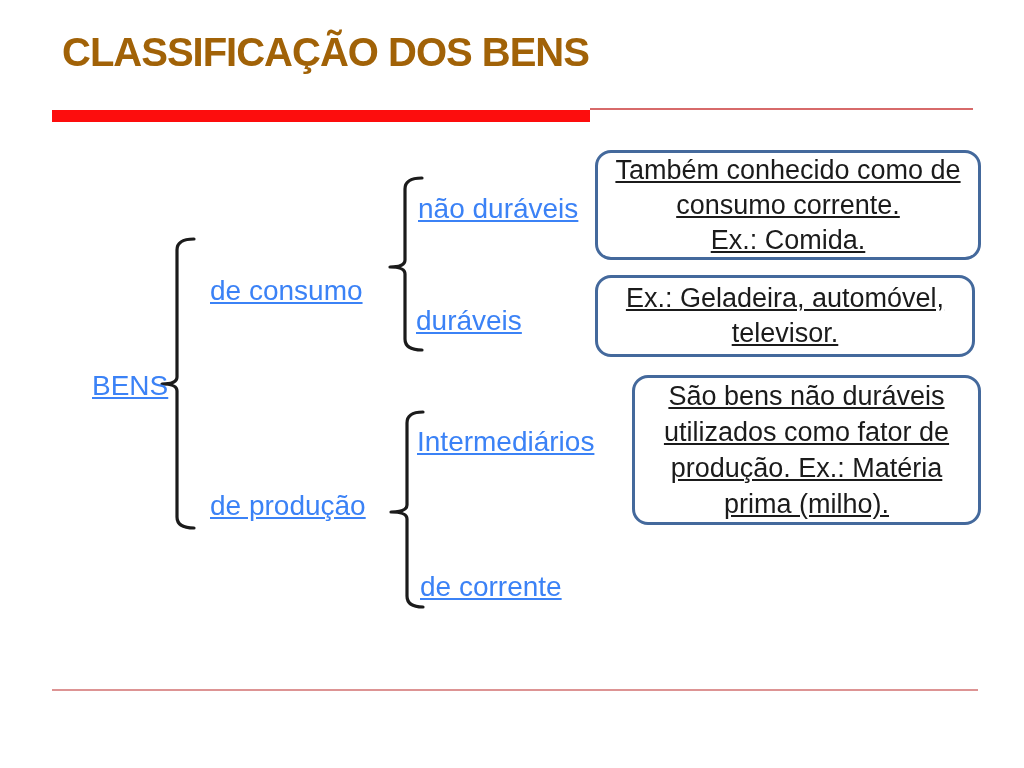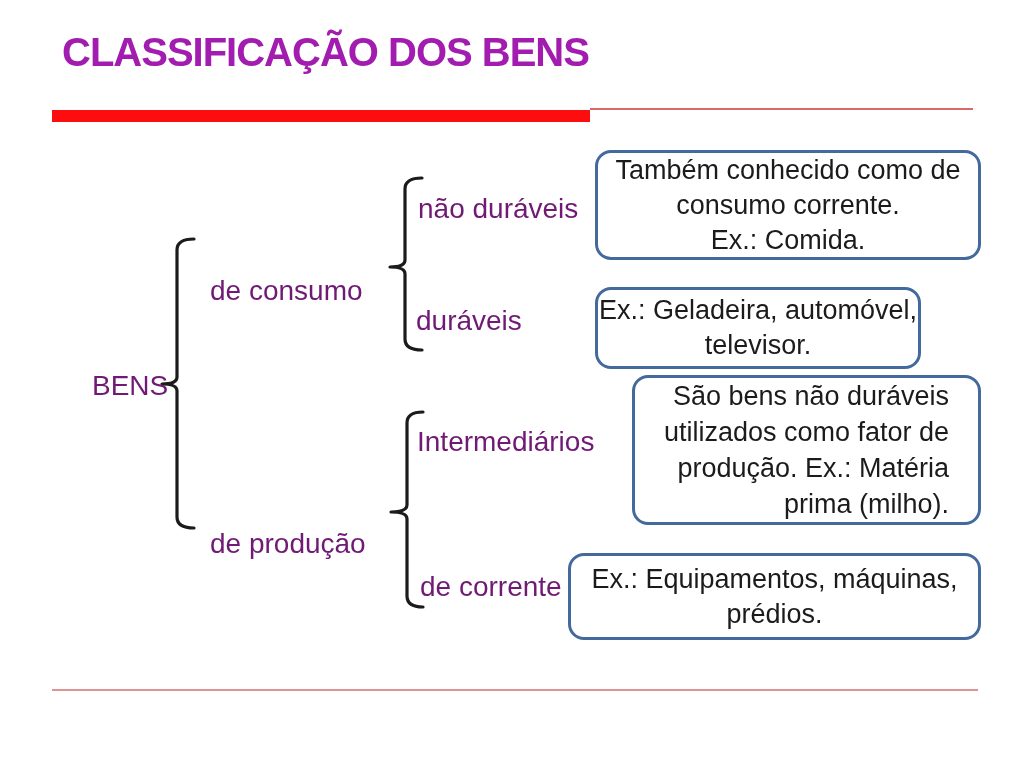--- a/index.html
+++ b/index.html
@@ -13,21 +13,21 @@
     color: #1b1b1b;
   }
   .abs { position: absolute; }
 
   #slide-title {
     left: 62px;
     top: 30px;
     font-size: 40px;
     font-weight: bold;
     letter-spacing: -1px;
-    color: #a21caf;
+    color: #a16207;
     white-space: nowrap;
   }
   #rule-thick {
     left: 52px; top: 110px;
     width: 538px; height: 12px;
     background: #fd0d0d;
   }
   #rule-thin-top {
     left: 590px; top: 108px;
     width: 383px; height: 2px;
@@ -36,21 +36,22 @@
   #rule-bottom {
     left: 52px; top: 689px;
     width: 926px; height: 2px;
     background: #dd9494;
   }
 
   .tree-label {
     font-size: 28px;
     line-height: 34px;
     white-space: nowrap;
-    color: #701a75;
+    color: #3b82f6;
+    text-decoration: underline;
   }
 
   #braces-svg { left: 0; top: 0; width: 1024px; height: 768px; }
   #braces-svg path {
     fill: none;
     stroke: #1b1b1b;
     stroke-width: 3.2px;
     stroke-linecap: round;
     stroke-linejoin: round;
   }
@@ -63,22 +64,23 @@
     display: flex;
     align-items: center;
     justify-content: center;
     text-align: center;
   }
   .callout-text {
     white-space: pre-line;
     font-size: 27px;
     line-height: 35px;
     color: #1b1b1b;
+    text-decoration: underline;
   }
-  #callout-intermediarios .callout-text { line-height: 36px; text-align: right; }
+  #callout-intermediarios .callout-text { line-height: 36px; }
 </style>
 </head>
 <body>
 
 <div id="canvas">
 
   <div id="slide-title" class="abs">CLASSIFICAÇÃO DOS BENS</div>
 
   <div id="rule-thick" class="abs"></div>
   <div id="rule-thin-top" class="abs"></div>
@@ -92,42 +94,38 @@
   <div class="abs tree-label" style="left:92px; top:369px;">BENS</div>
 
   <div class="abs tree-label" style="left:210px; top:250px;margin-top:24px;">de consumo</div>
 
   <div class="abs tree-label" style="left:418px; top:192px;">não duráveis</div>
 
   <div class="abs tree-label" style="left:416px; top:304px;">duráveis</div>
 
   <div class="abs tree-label" style="left:417px; top:425px;text-align:center;">Intermediários</div>
 
-  <div class="abs tree-label" style="left:210px; top:489px;margin-top:38px;">de produção</div>
+  <div class="abs tree-label" style="left:210px; top:489px;">de produção</div>
 
   <div class="abs tree-label" style="left:420px; top:570px;">de corrente</div>
 
   <div class="abs callout" style="left:595px; top:150px; width:386px; height:110px;" id="callout-nao-duraveis">
     <div class="callout-text">Também conhecido como de
 consumo corrente.
 Ex.: Comida.</div>
   </div>
 
-  <div class="abs callout" style="left:595px; top:275px; width:326px; height:82px;margin-top:12px;" id="callout-duraveis">
+  <div class="abs callout" style="left:595px; top:275px; width:380px; height:82px;" id="callout-duraveis">
     <div class="callout-text">Ex.: Geladeira, automóvel,
 televisor.</div>
   </div>
 
   <div class="abs callout" style="left:632px; top:375px; width:349px; height:150px;" id="callout-intermediarios">
     <div class="callout-text">São bens não duráveis
 utilizados como fator de
 produção. Ex.: Matéria
 prima (milho).</div>
   </div>
 
-  <div class="abs callout" style="left:568px; top:553px; width:413px; height:87px;" id="callout-capital">
-    <div class="callout-text">Ex.: Equipamentos, máquinas,
-prédios.</div>
-  </div>
 
   <div id="rule-bottom" class="abs"></div>
 
 </div>
 
 </body></html>

